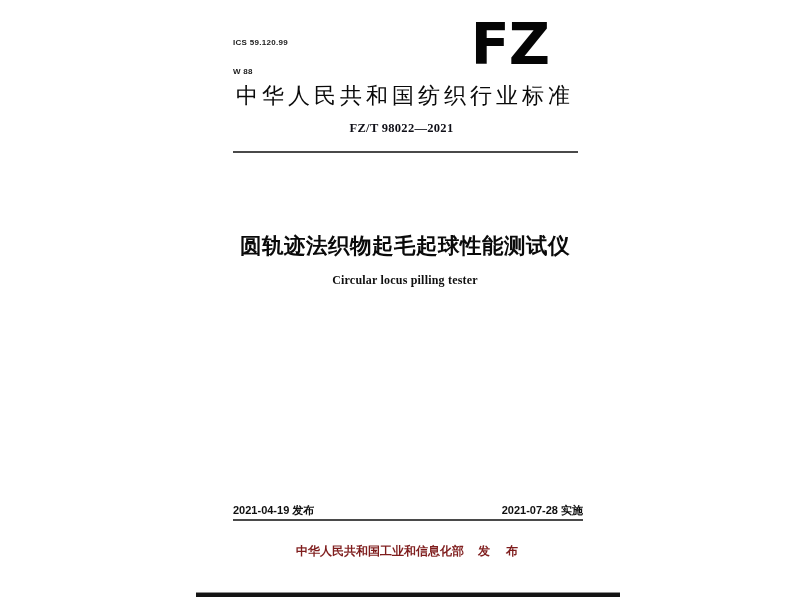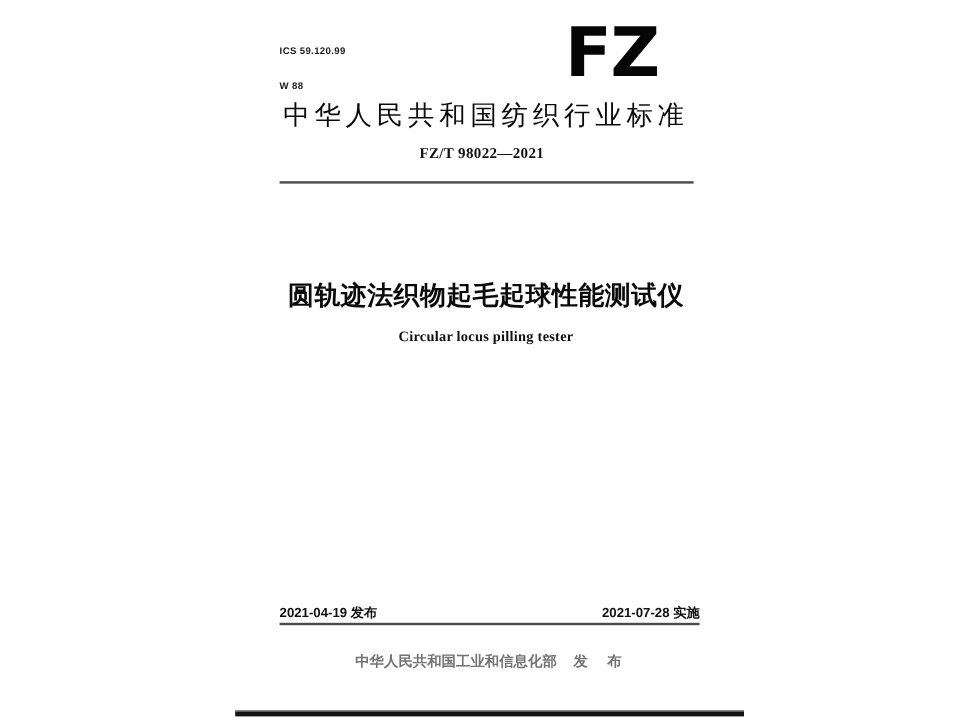--- a/index.html
+++ b/index.html
@@ -92,21 +92,21 @@
     left: 233px; top: 519px;
     width: 350px; height: 2px;
     background: #4a4a4a;
   }
   .publisher-line {
     left: 233px; top: 543px;
     width: 350px;
     text-align: center;
     font-size: 12px;
     font-weight: bold;
-    color: #737373;
+    color: #7f1d1d;
     white-space: nowrap;
   }
   .publish-label { margin-left: 14px; letter-spacing: 2px; }
   .bottom-bar {
     left: 196px; top: 592px;
     width: 424px; height: 5px;
     background: #141414;
     border-top: 1.5px solid #8f8f8f;
   }
 </style>

